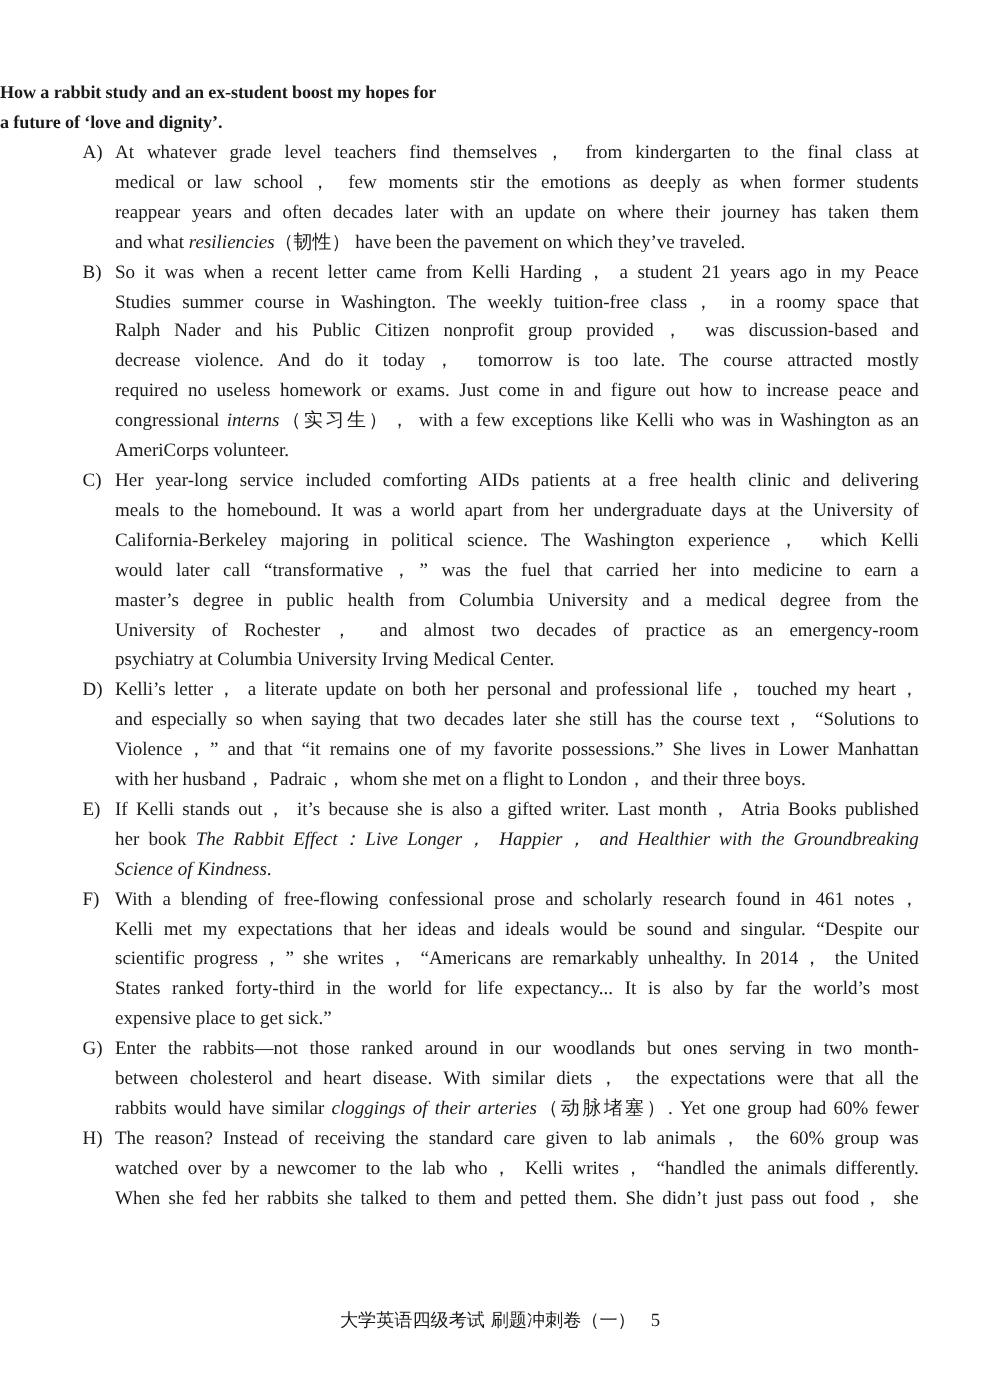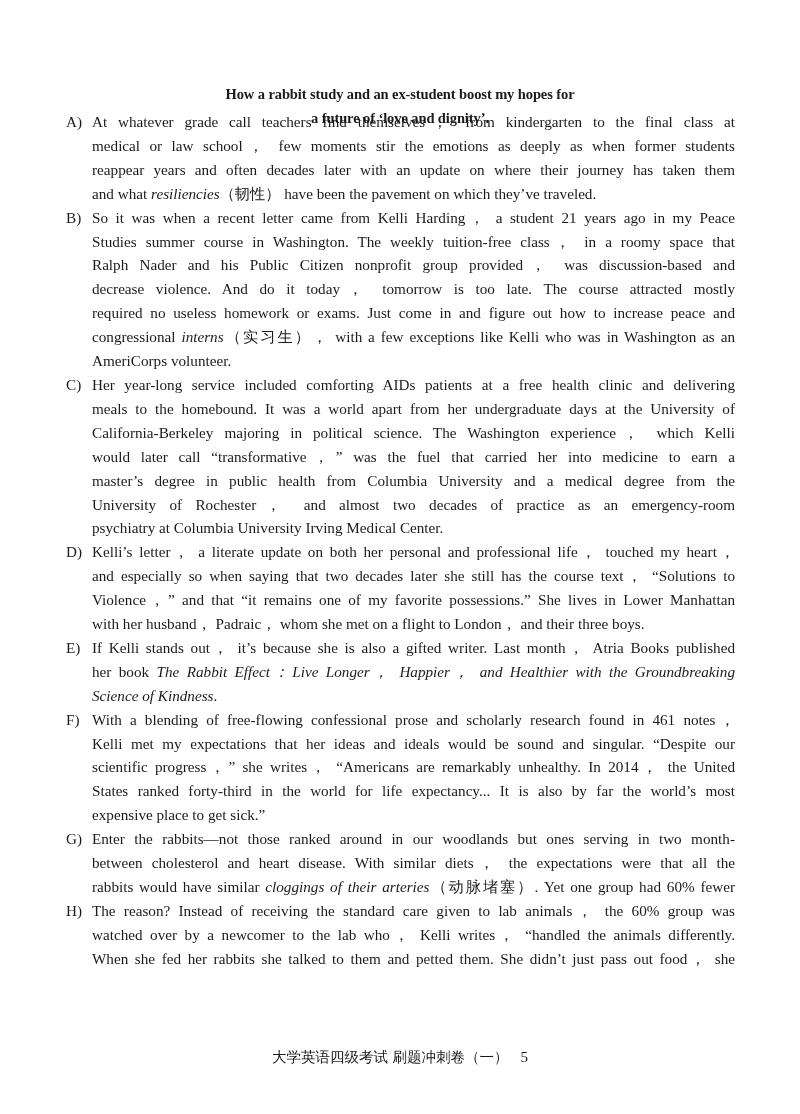--- a/index.html
+++ b/index.html
@@ -4,22 +4,22 @@
 <style>
   html, body { margin: 0; padding: 0; background: #ffffff; }
   body {
     width: 800px; height: 1114px; position: relative; overflow: hidden;
     font-family: "Liberation Serif", "DejaVu Serif", serif;
     color: #1a1a1a;
   }
   .page { position: absolute; left: 0; top: 0; width: 800px; height: 1114px; }
   .title {
     position: absolute; left: 0; width: 800px; top: 62px;
-    text-align: center; font-weight: bold; font-size: 14.5px; line-height: 24px;
-    font-family: "Liberation Serif", serif; letter-spacing: -0.1px; margin-top: 20px;
+    text-align: left; font-weight: bold; font-size: 14.5px; line-height: 24px;
+    font-family: "Liberation Serif", serif; letter-spacing: -0.1px;
   }
   .body {
     position: absolute; left: 66px; top: 110px; width: 669px;
   }
   .para {
     position: relative; padding-left: 26px;
     font-size: 15.2px; line-height: 23.9px; text-align: justify;
     text-align-last: left;
   }
   .para .label {
@@ -40,21 +40,21 @@
 
 <div class="page">
   <div class="title">
     <div>How a rabbit study and an ex-student boost my hopes for</div>
     <div>a future of ‘love and dignity’.</div>
   </div>
 
   <div class="body" id="body">
       <div class="para">
         <span class="label">A)</span>
-        <span class="line">At whatever grade call teachers find themselves， from kindergarten to the final class at</span>
+        <span class="line">At whatever grade level teachers find themselves， from kindergarten to the final class at</span>
         <span class="line">medical or law school， few moments stir the emotions as deeply as when former students</span>
         <span class="line">reappear years and often decades later with an update on where their journey has taken them</span>
         <span class="line last">and what <i>resiliencies</i>（韧性） have been the pavement on which they’ve traveled.</span>
       </div>
       <div class="para">
         <span class="label">B)</span>
         <span class="line">So it was when a recent letter came from Kelli Harding， a student 21 years ago in my Peace</span>
         <span class="line">Studies summer course in Washington. The weekly tuition-free class， in a roomy space that</span>
         <span class="line">Ralph Nader and his Public Citizen nonprofit group provided， was discussion-based and</span>
         <span class="line">decrease violence. And do it today， tomorrow is too late. The course attracted mostly</span>

